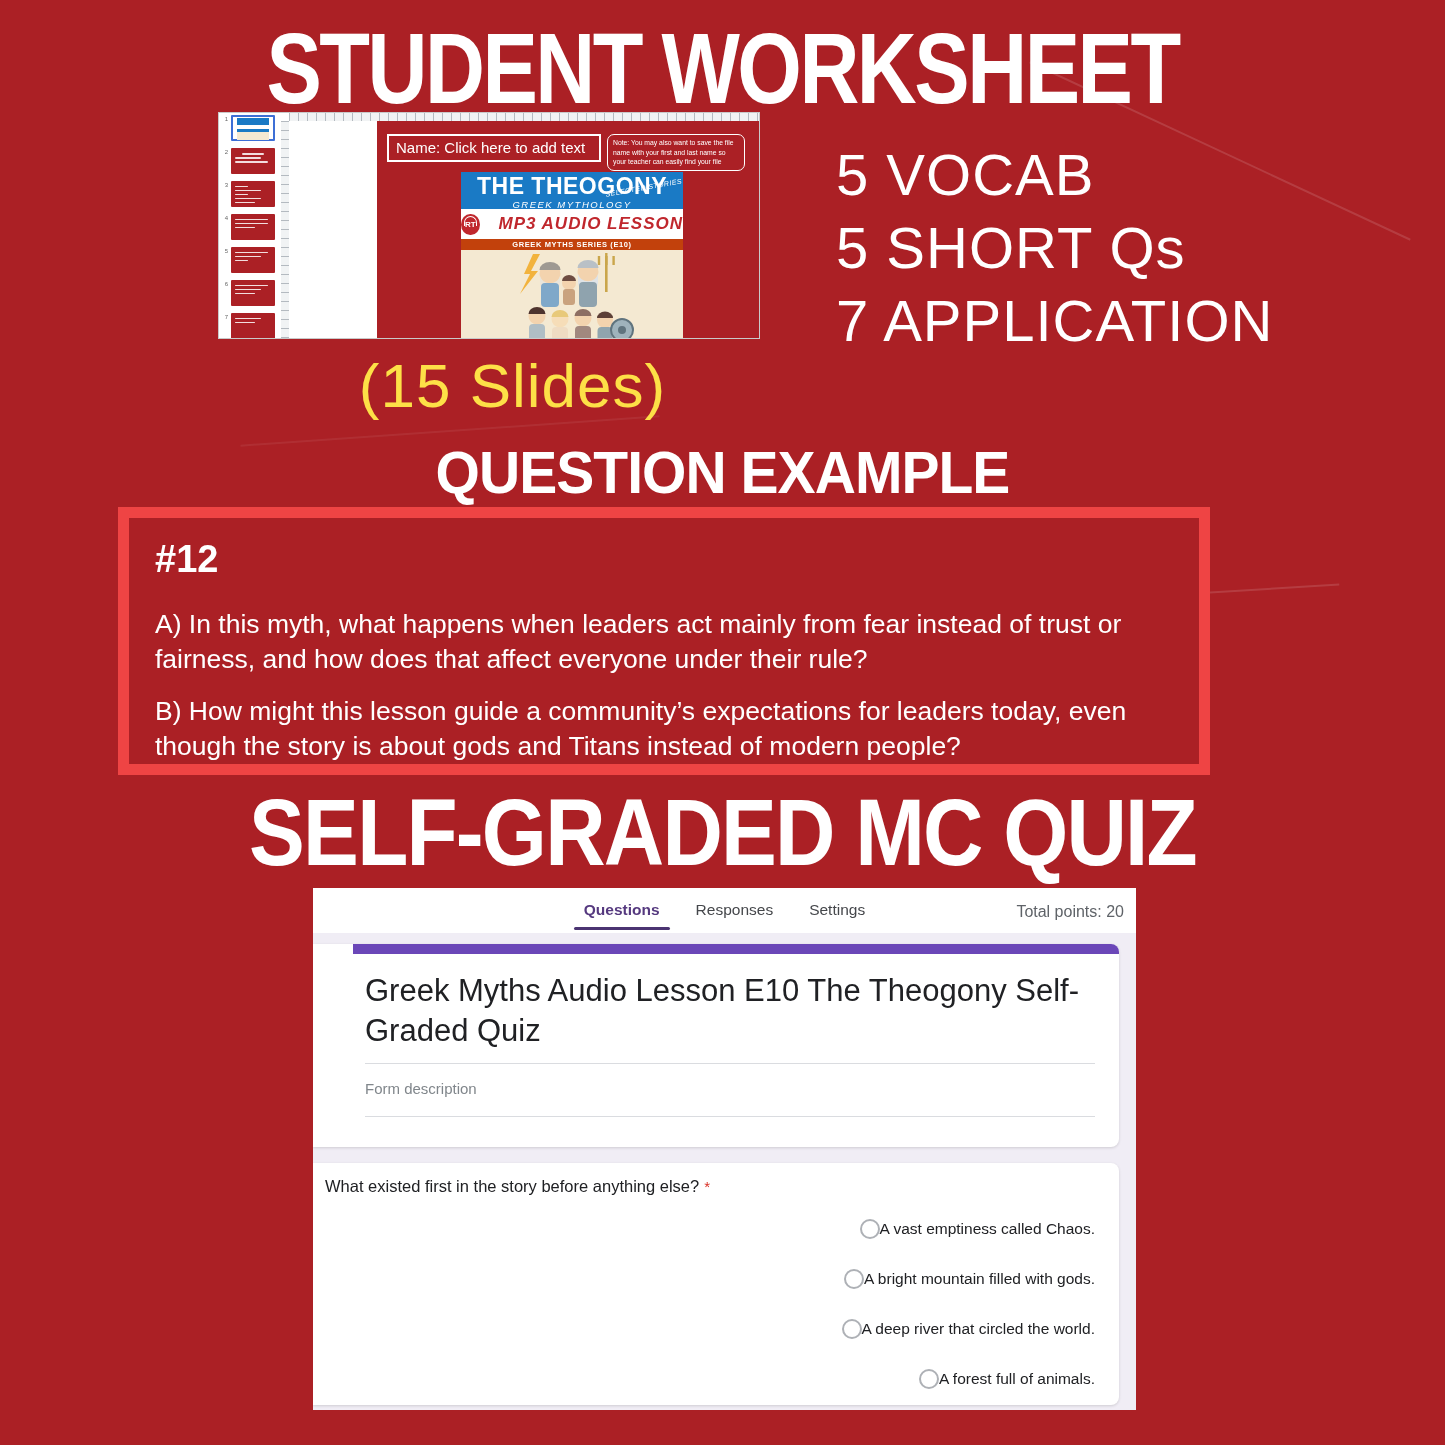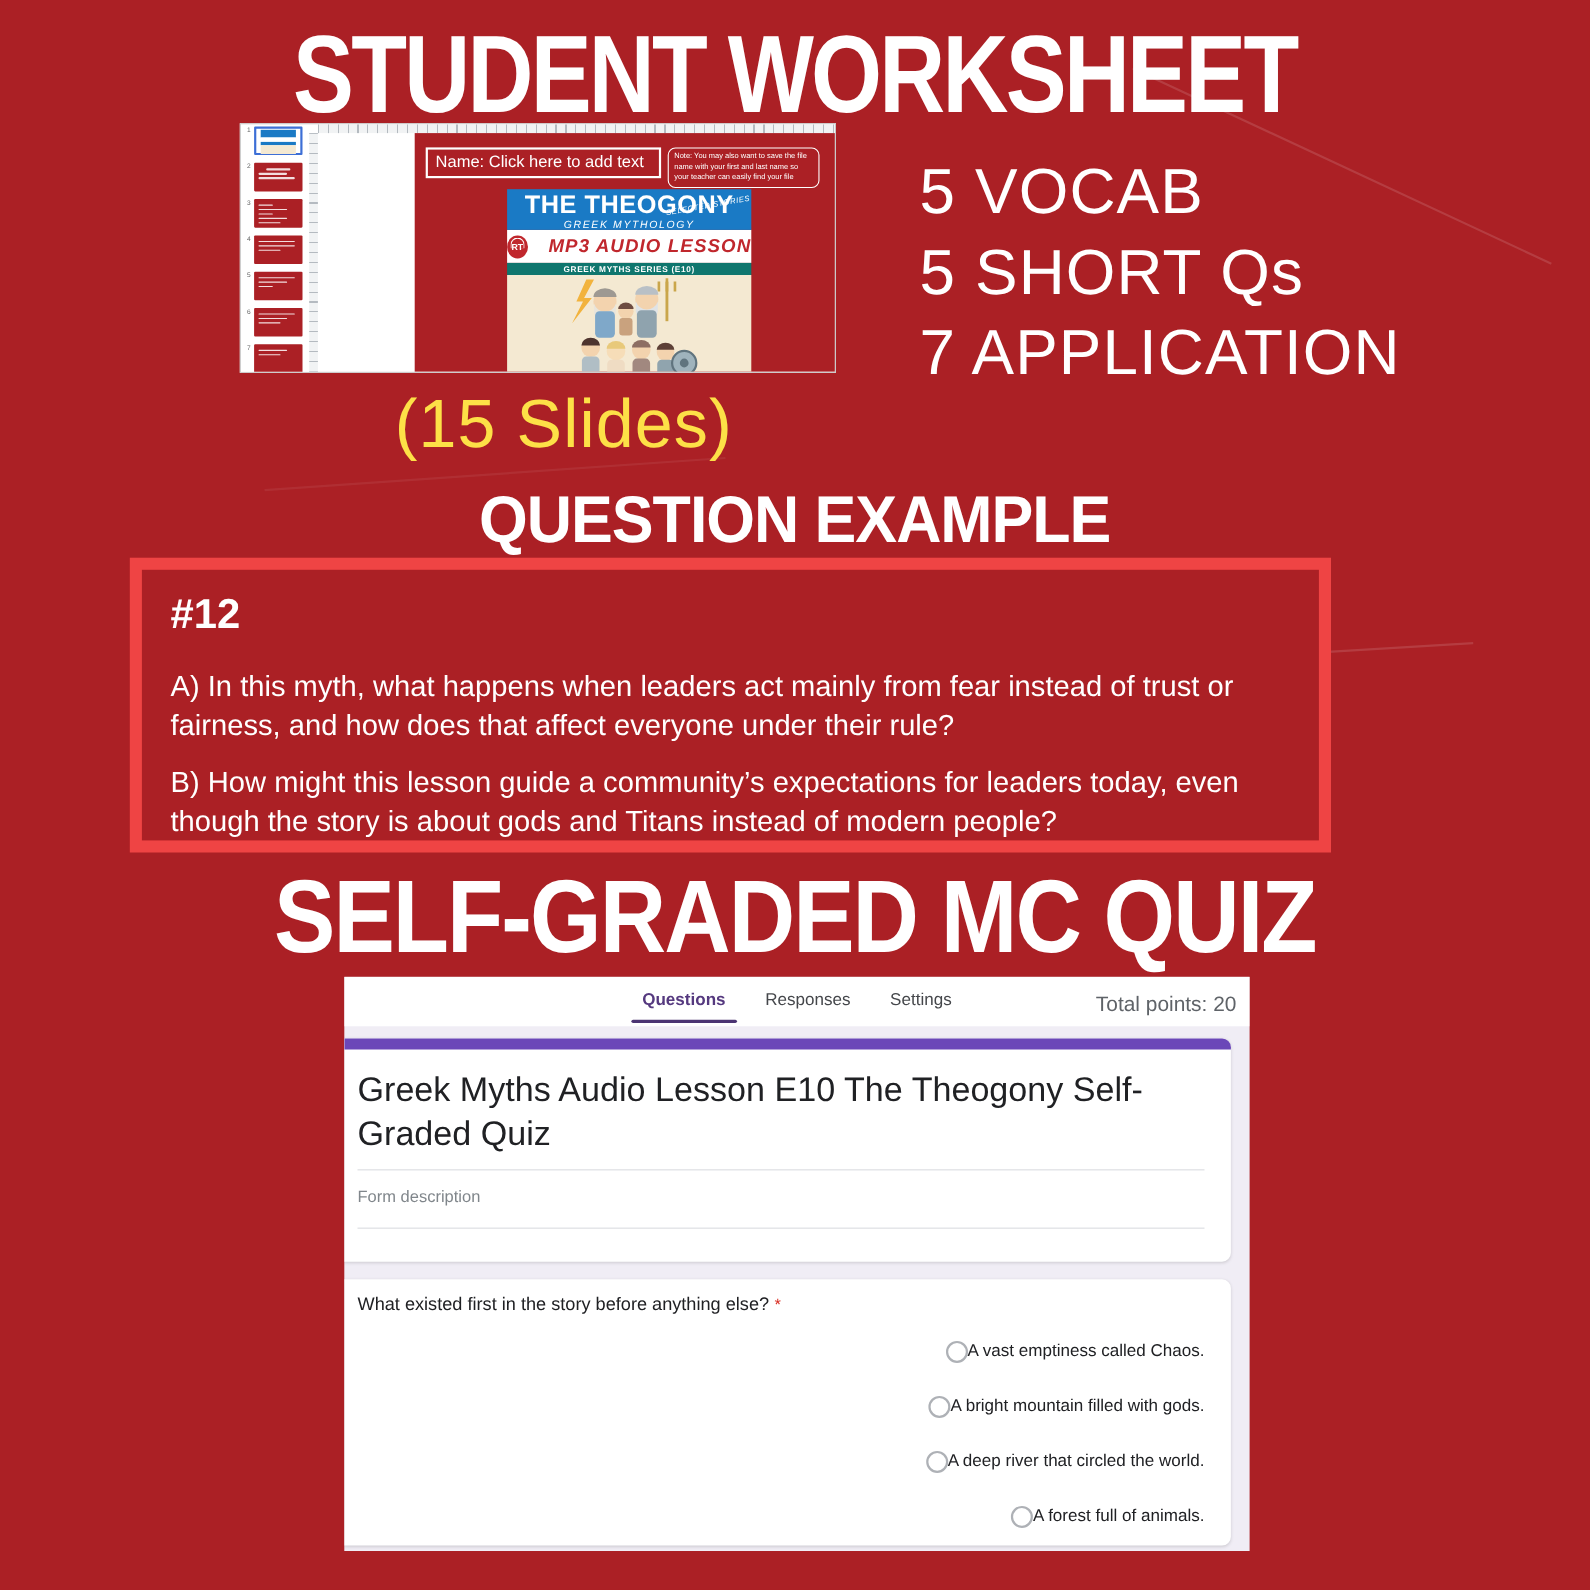--- a/index.html
+++ b/index.html
@@ -59,43 +59,43 @@
   .cover-title{font-size:23px;font-weight:bold;letter-spacing:.5px;line-height:1;display:block;margin-top:3px;}
   .cover-script{position:absolute;right:0px;top:12px;font-size:7px;font-style:italic;
                 transform:rotate(-10deg);letter-spacing:.5px;}
   .cover-sub{display:block;font-size:9.5px;font-style:italic;letter-spacing:1.5px;margin-top:1px;}
   .band2{height:30px;background:#fff;display:flex;align-items:center;justify-content:center;gap:19px;}
   .logo{width:21px;height:21px;border-radius:50%;background:#c0272d;color:#fff;font-size:8px;
         font-weight:bold;display:flex;align-items:center;justify-content:center;position:relative;}
   .logo::before{content:"";position:absolute;left:3px;right:3px;top:2px;height:9px;
         border:1.5px solid #fff;border-bottom:none;border-radius:8px 8px 0 0;}
   .mp3{color:#c0272d;font-size:17px;font-weight:bold;font-style:italic;letter-spacing:1px;white-space:nowrap;}
-  .band3{height:11px;background:#0f766e;color:#fff;font-size:7.5px;font-weight:bold;
+  .band3{height:11px;background:#c2410c;color:#fff;font-size:7.5px;font-weight:bold;
          text-align:center;line-height:11px;letter-spacing:.6px;}
   .band4{flex:1;background:#f4e9d2;display:flex;justify-content:center;align-items:flex-start;}
 
   
   .qbox{position:absolute;left:118px;top:507px;width:1092px;height:268px;border:11px solid #ef4444;
         box-sizing:border-box;background:#ab2025;color:#fff;padding:10px 26px 0 26px;}
   .qnum{font-size:38px;font-weight:bold;margin:10px 0 0 0;}
   .qbox p{margin:26px 0 0 0;font-size:26.5px;line-height:35px;font-weight:300;}
   .qbox p.pb{margin-top:17px;}
 
   
   .forms{position:absolute;left:313px;top:888px;width:823px;height:522px;background:#f0edf5;overflow:hidden;}
   .topbar{position:absolute;left:0;top:0;right:0;height:45px;background:#fff;}
   .tabs{position:absolute;left:0;right:0;top:13px;display:flex;justify-content:center;gap:36px;}
   .tab{font-size:15.5px;color:#45474b;position:relative;cursor:pointer;}
   .tab.active{color:#55397f;font-weight:bold;}
   .tab.active::after{content:"";position:absolute;left:-10px;right:-10px;bottom:-11px;height:3px;
         background:#4b3472;border-radius:2px;}
-  .total-points{position:absolute;right:12px;top:15px;font-size:19px;color:#5f6368;}
+  .total-points{position:absolute;right:12px;top:15px;font-size:16px;color:#5f6368;}
 
   .fcard{position:absolute;left:0;right:17px;background:#fff;border-radius:0 8px 8px 0;
-         box-shadow:0 1px 3px rgba(0,0,0,.14);box-sizing:border-box;}
+         box-shadow:0 1px 3px rgba(0,0,0,.14);box-sizing:border-box;padding-left:40px;}
   .title-card{top:56px;height:203px;}
   .purple-bar{height:10px;background:#6b47b8;border-radius:0 8px 0 0;}
   .tc-inner{padding:17px 24px 0 12px;}
   .form-title{font-size:31px;line-height:40px;color:#202124;font-weight:400;max-width:780px;}
   .divider{height:0;border-top:1px solid #dadce0;margin-top:12px;}
   .form-desc{margin-top:16px;font-size:15px;color:#80868b;}
   .divider2{margin-top:19px;}
 
   .question-card{top:275px;height:242px;padding:14px 24px 0 12px;}
   .q-text{font-size:16.5px;color:#202124;}

